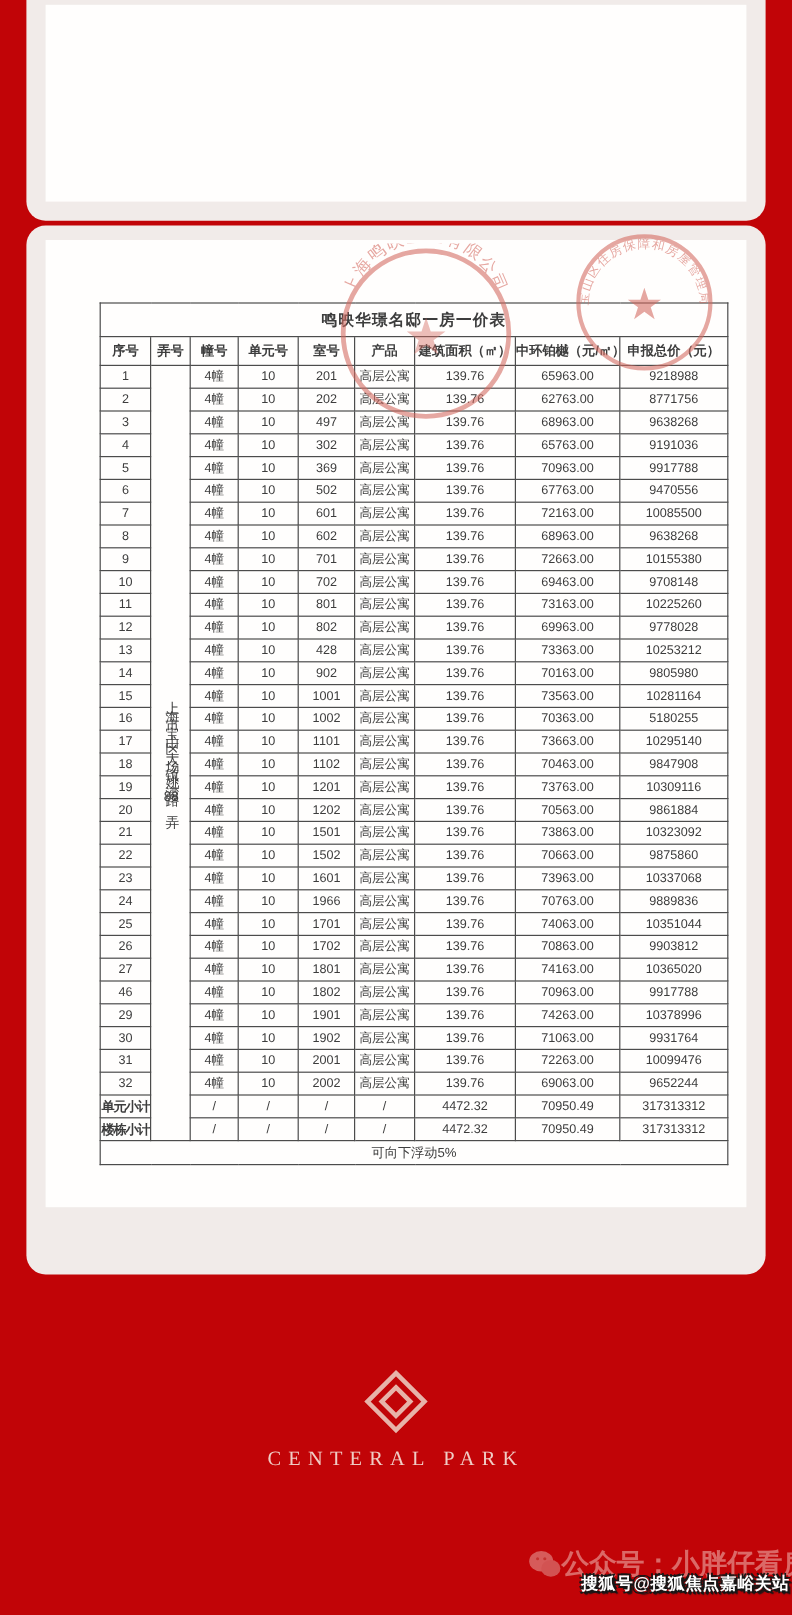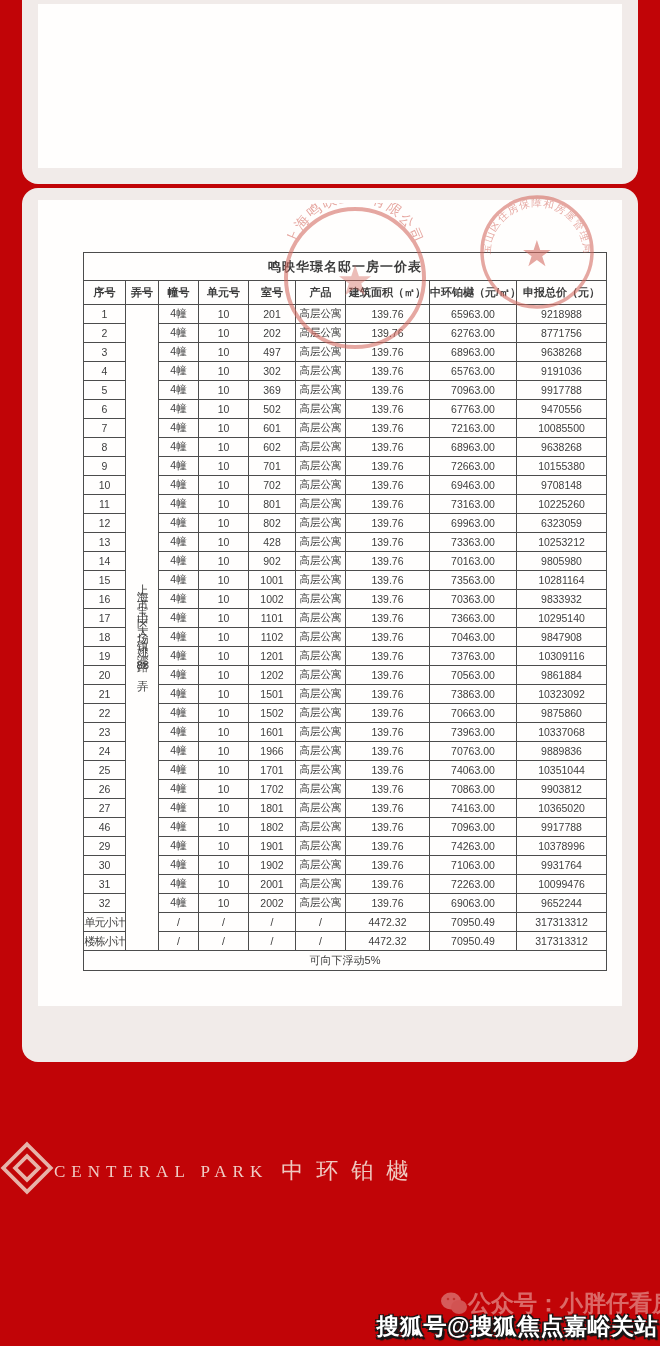--- a/index.html
+++ b/index.html
@@ -15,45 +15,45 @@
   .card-main .card-inner{left:16px;right:16px;top:12px;height:806px;}
 
   
   .doc-table{position:absolute;left:45px;top:52px;width:523px;border-collapse:collapse;
     table-layout:fixed;color:#3d3d3d;}
   .doc-table td,.doc-table th{border:1.5px solid #4c4c4c;text-align:center;vertical-align:middle;
     padding:0;overflow:hidden;white-space:nowrap;}
   .doc-table .title-cell{height:27px;font-size:13px;font-weight:bold;letter-spacing:1px;}
   .doc-table thead th{height:23px;font-size:11px;font-weight:bold;}
   .doc-table tbody td{height:18px;font-size:10.5px;}
-  .doc-table .sub-label{font-size:11px;font-weight:normal;letter-spacing:-1px;}
+  .doc-table .sub-label{font-size:11px;font-weight:bold;letter-spacing:-1px;}
   .doc-table .note-cell{height:19px;font-size:11px;font-weight:normal;}
   .addr-cell{vertical-align:middle;}
   .addr-text{writing-mode:vertical-rl;text-orientation:upright;margin:0 auto;
     font-size:11.5px;letter-spacing:7px;line-height:1;display:inline-block;}
   .addr-num{text-combine-upright:all;letter-spacing:0;}
 
   
   .stamp{position:absolute;opacity:.58;pointer-events:none;}
   .stamp-left{left:280px;top:203px;}
   .stamp-right{left:477px;top:192px;}
 
   
   .brand{position:absolute;left:0;top:1138px;width:660px;display:flex;
-    align-items:center;color:#efc9c0;}
+    flex-direction:column;align-items:center;color:#efc9c0;}
   .brand-mark{width:54px;height:60px;}
   .brand-en{margin-top:8px;font-family:"Liberation Serif",serif;font-size:17px;
     letter-spacing:6px;color:#f0cdc5;}
   .brand-cn{margin-top:6px;font-size:22px;letter-spacing:13px;text-indent:13px;color:#efc9c0;}
 
   
   .wm-faded{position:absolute;left:468px;top:1288px;font-size:23px;font-weight:bold;
     color:rgba(246,206,200,.5);white-space:nowrap;}
   .wm-wechat{position:absolute;left:440px;top:1291px;opacity:.45;}
-  .wm-main{position:absolute;right:2px;top:1311px;font-size:23px;font-weight:bold;color:#ffffff;
+  .wm-main{position:absolute;right:2px;top:1311px;font-size:14px;font-weight:bold;color:#ffffff;
     white-space:nowrap;letter-spacing:.5px;
     text-shadow:-1.5px -1.5px 0 #161616,1.5px -1.5px 0 #161616,-1.5px 1.5px 0 #161616,
       1.5px 1.5px 0 #161616,2.5px 2.5px 1px #161616;}
 </style>
 </head>
 <body>
 
 <div class="card card-top">
   <div class="card-inner"></div>
 </div>
@@ -227,21 +227,21 @@
 
           <tr>
             <td>12</td>
 
             <td>4幢</td>
             <td>10</td>
             <td>802</td>
             <td>高层公寓</td>
             <td>139.76</td>
             <td>69963.00</td>
-            <td>6323059</td>
+            <td>9778028</td>
           </tr>
 
           <tr>
             <td>13</td>
 
             <td>4幢</td>
             <td>10</td>
             <td>428</td>
             <td>高层公寓</td>
             <td>139.76</td>
@@ -275,21 +275,21 @@
 
           <tr>
             <td>16</td>
 
             <td>4幢</td>
             <td>10</td>
             <td>1002</td>
             <td>高层公寓</td>
             <td>139.76</td>
             <td>70363.00</td>
-            <td>9833932</td>
+            <td>5180255</td>
           </tr>
 
           <tr>
             <td>17</td>
 
             <td>4幢</td>
             <td>10</td>
             <td>1101</td>
             <td>高层公寓</td>
             <td>139.76</td>
@@ -525,21 +525,20 @@
     <textPath href="#arcR" startOffset="50%" text-anchor="middle">宝山区住房保障和房屋管理局</textPath>
   </text>
 </svg>
 
 <div class="brand">
   <svg class="brand-mark" viewBox="0 0 100 100">
     <path d="M50,6 L94,50 L50,94 L6,50 Z" fill="none" stroke="#e7b3a9" stroke-width="7"></path>
     <path d="M50,28 L72,50 L50,72 L28,50 Z" fill="none" stroke="#e7b3a9" stroke-width="7"></path>
   </svg>
   <div class="brand-en">CENTERAL PARK</div>
-  <div class="brand-cn">中环铂樾</div>
 </div>
 
 <svg class="wm-wechat" width="28" height="26" viewBox="0 0 28 26">
   <ellipse cx="11" cy="10" rx="10" ry="8.5" fill="#f0c6c0"></ellipse>
   <ellipse cx="19" cy="16" rx="8" ry="7" fill="#e8b4ae"></ellipse>
   <circle cx="8" cy="8" r="1.3" fill="#c96a60"></circle>
     <circle cx="14" cy="8" r="1.3" fill="#c96a60"></circle>
 </svg>
 <div class="wm-faded">公众号：小胖仔看房</div>
 <div class="wm-main">搜狐号@搜狐焦点嘉峪关站</div>

